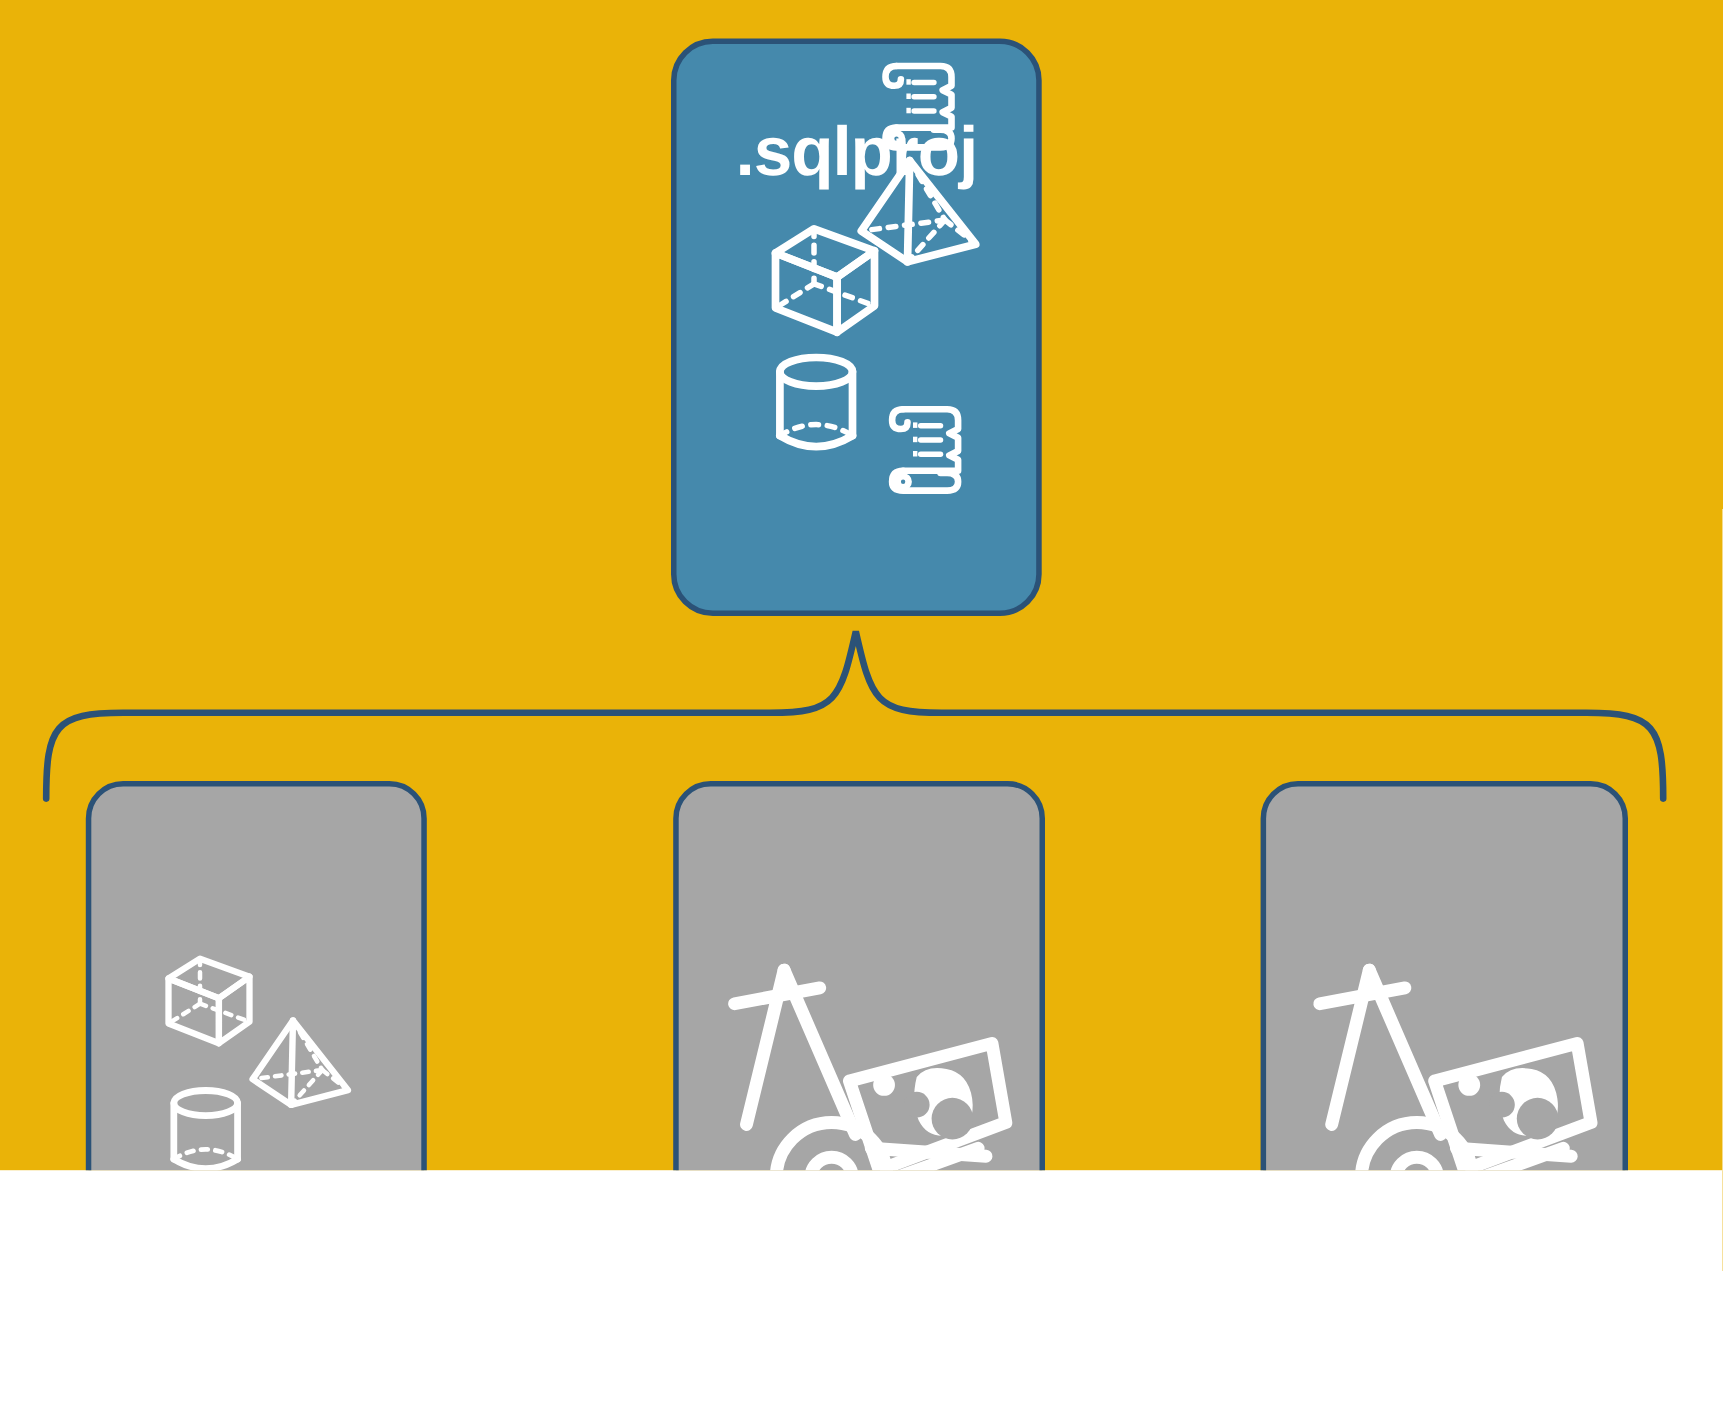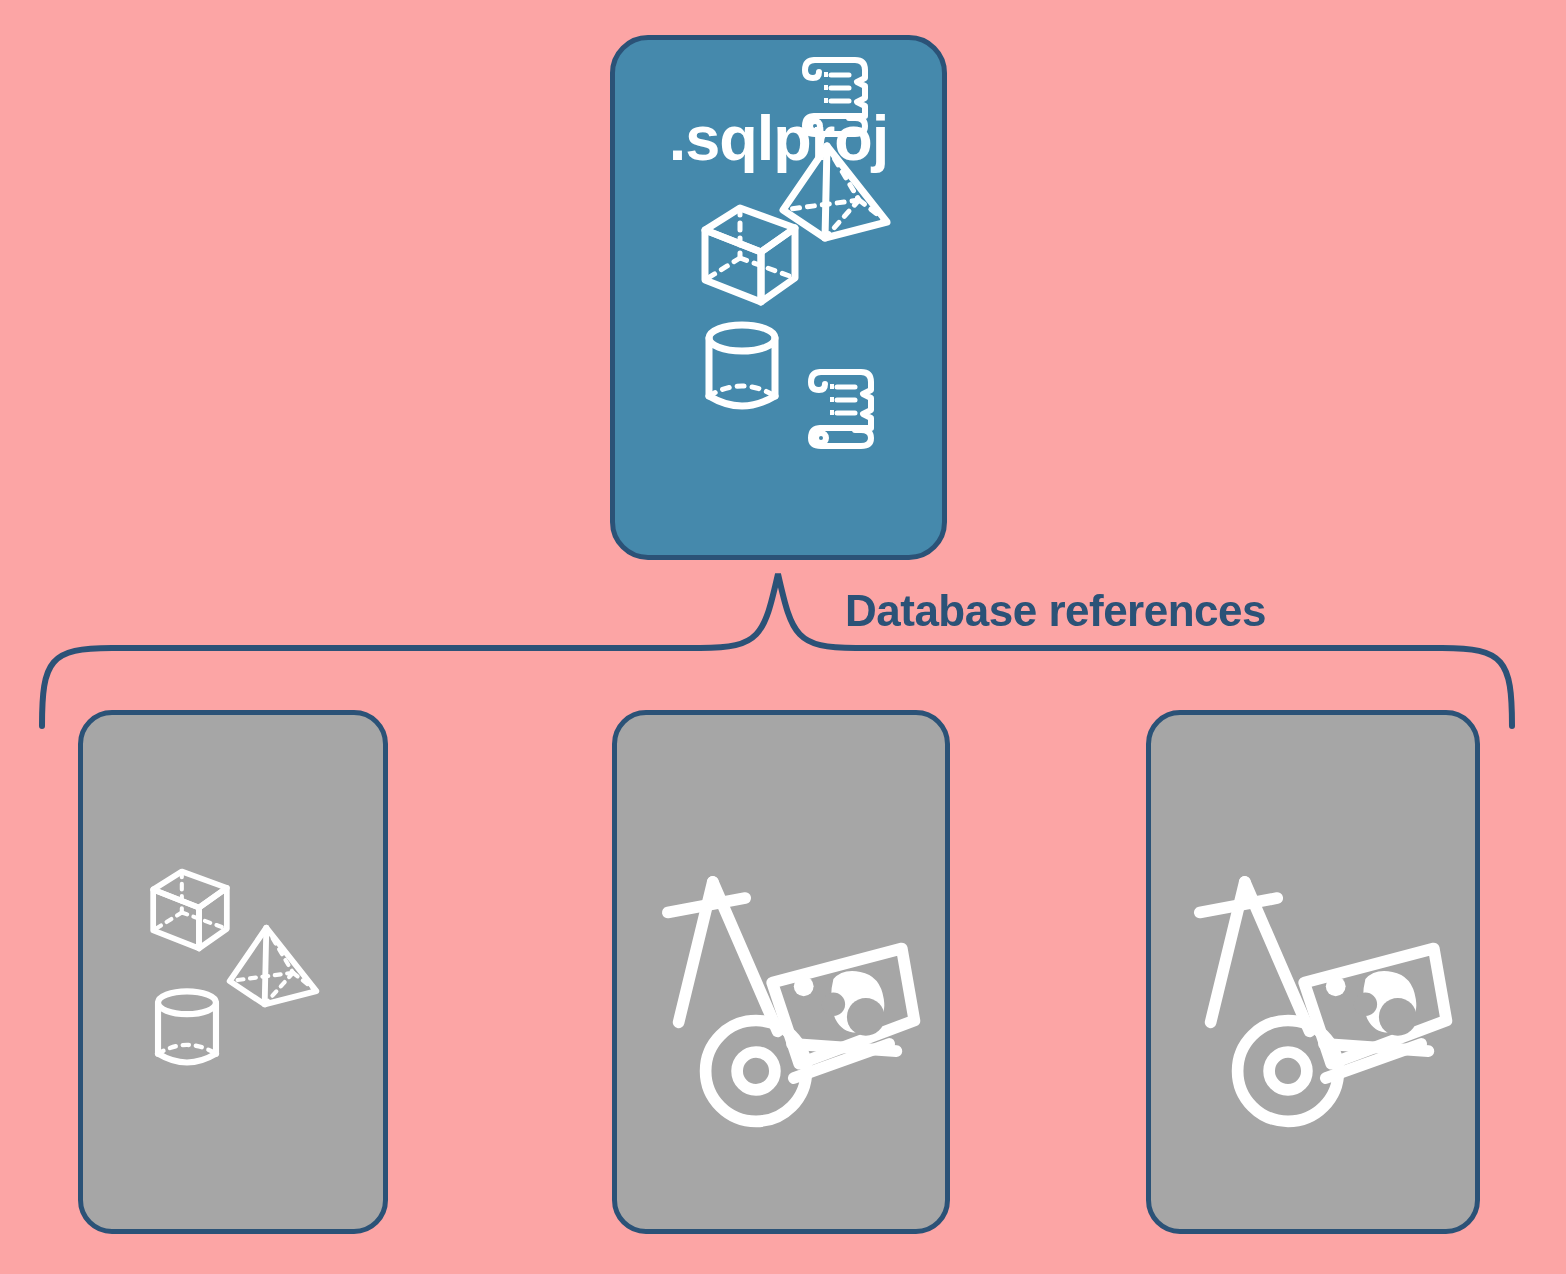--- a/index.html
+++ b/index.html
@@ -6,22 +6,22 @@
     margin: 0;
     padding: 0;
     background: #ffffff;
   }
   body {
     font-family: "Liberation Sans", sans-serif;
   }
   #canvas {
     position: relative;
     width: 1566px;
-    height: 1274px;
-    background: #fca5a5;
+    height: 1064px;
+    background: #eab308;
     overflow: hidden;
   }
   .node {
     position: absolute;
     box-sizing: border-box;
     border: 5px solid #2B5277;
     border-radius: 38px;
   }
   .node-title {
     position: absolute;
@@ -171,21 +171,20 @@
   <svg id="brace-layer" viewBox="0 0 1566 210" preserveAspectRatio="none">
     <path fill="none" stroke="#2B5277" stroke-width="6" stroke-linecap="round" d="M 42 186
              C 42 120, 50 108, 112 108
              L 700 108
              C 760 108, 764 96, 778 34
              C 792 96, 796 108, 856 108
              L 1442 108
              C 1504 108, 1512 120, 1512 186"></path>
   </svg>
 
-  <div id="brace-label">Database references</div>
 
   <div class="node node-child" id="node-child-0">
 
     <div class="icon-layer">
 
       <svg class="icon-svg" style="left:62px; top:150px;" width="90" height="90" viewBox="0 0 110 110">
         <g fill="none" stroke="#ffffff" stroke-width="7" stroke-linejoin="round" stroke-linecap="round">
           <path d="M10 30 L45 8 L100 28 L66 52 Z"></path>
           <path d="M10 30 L10 80 L66 102 L66 52 Z"></path>
           <path d="M66 52 L100 28 L100 78 L66 102 Z"></path>

